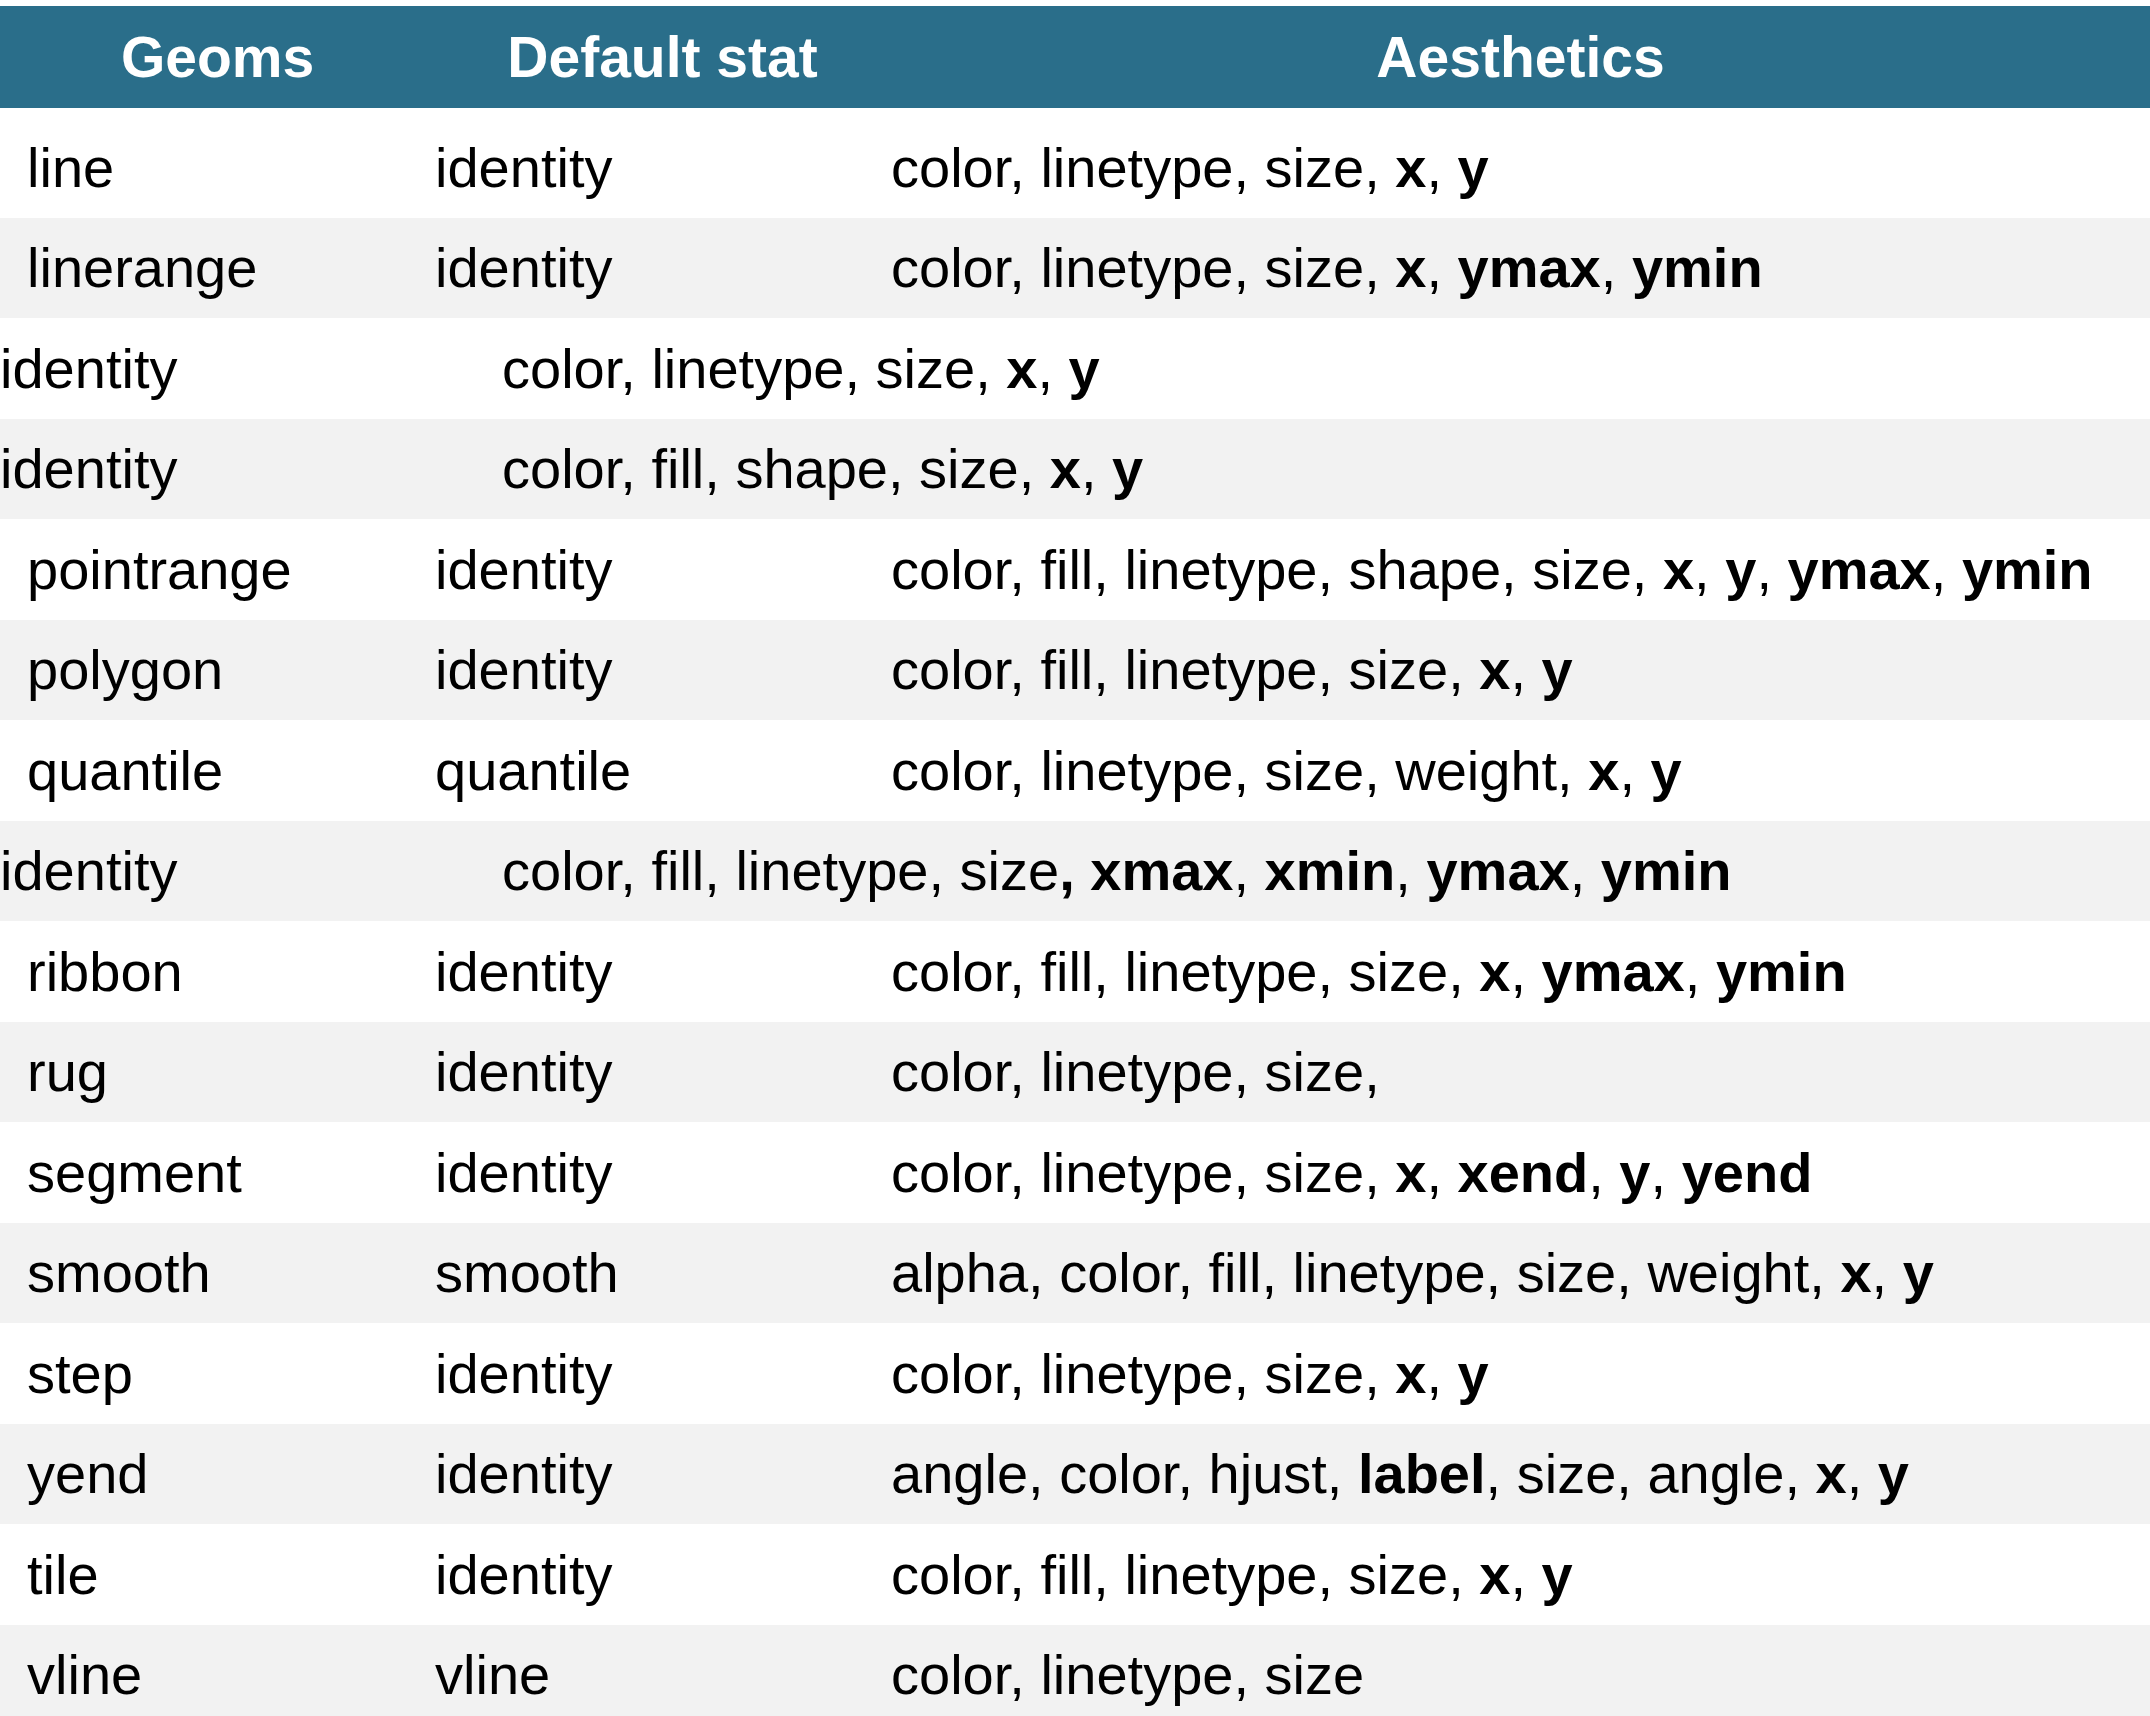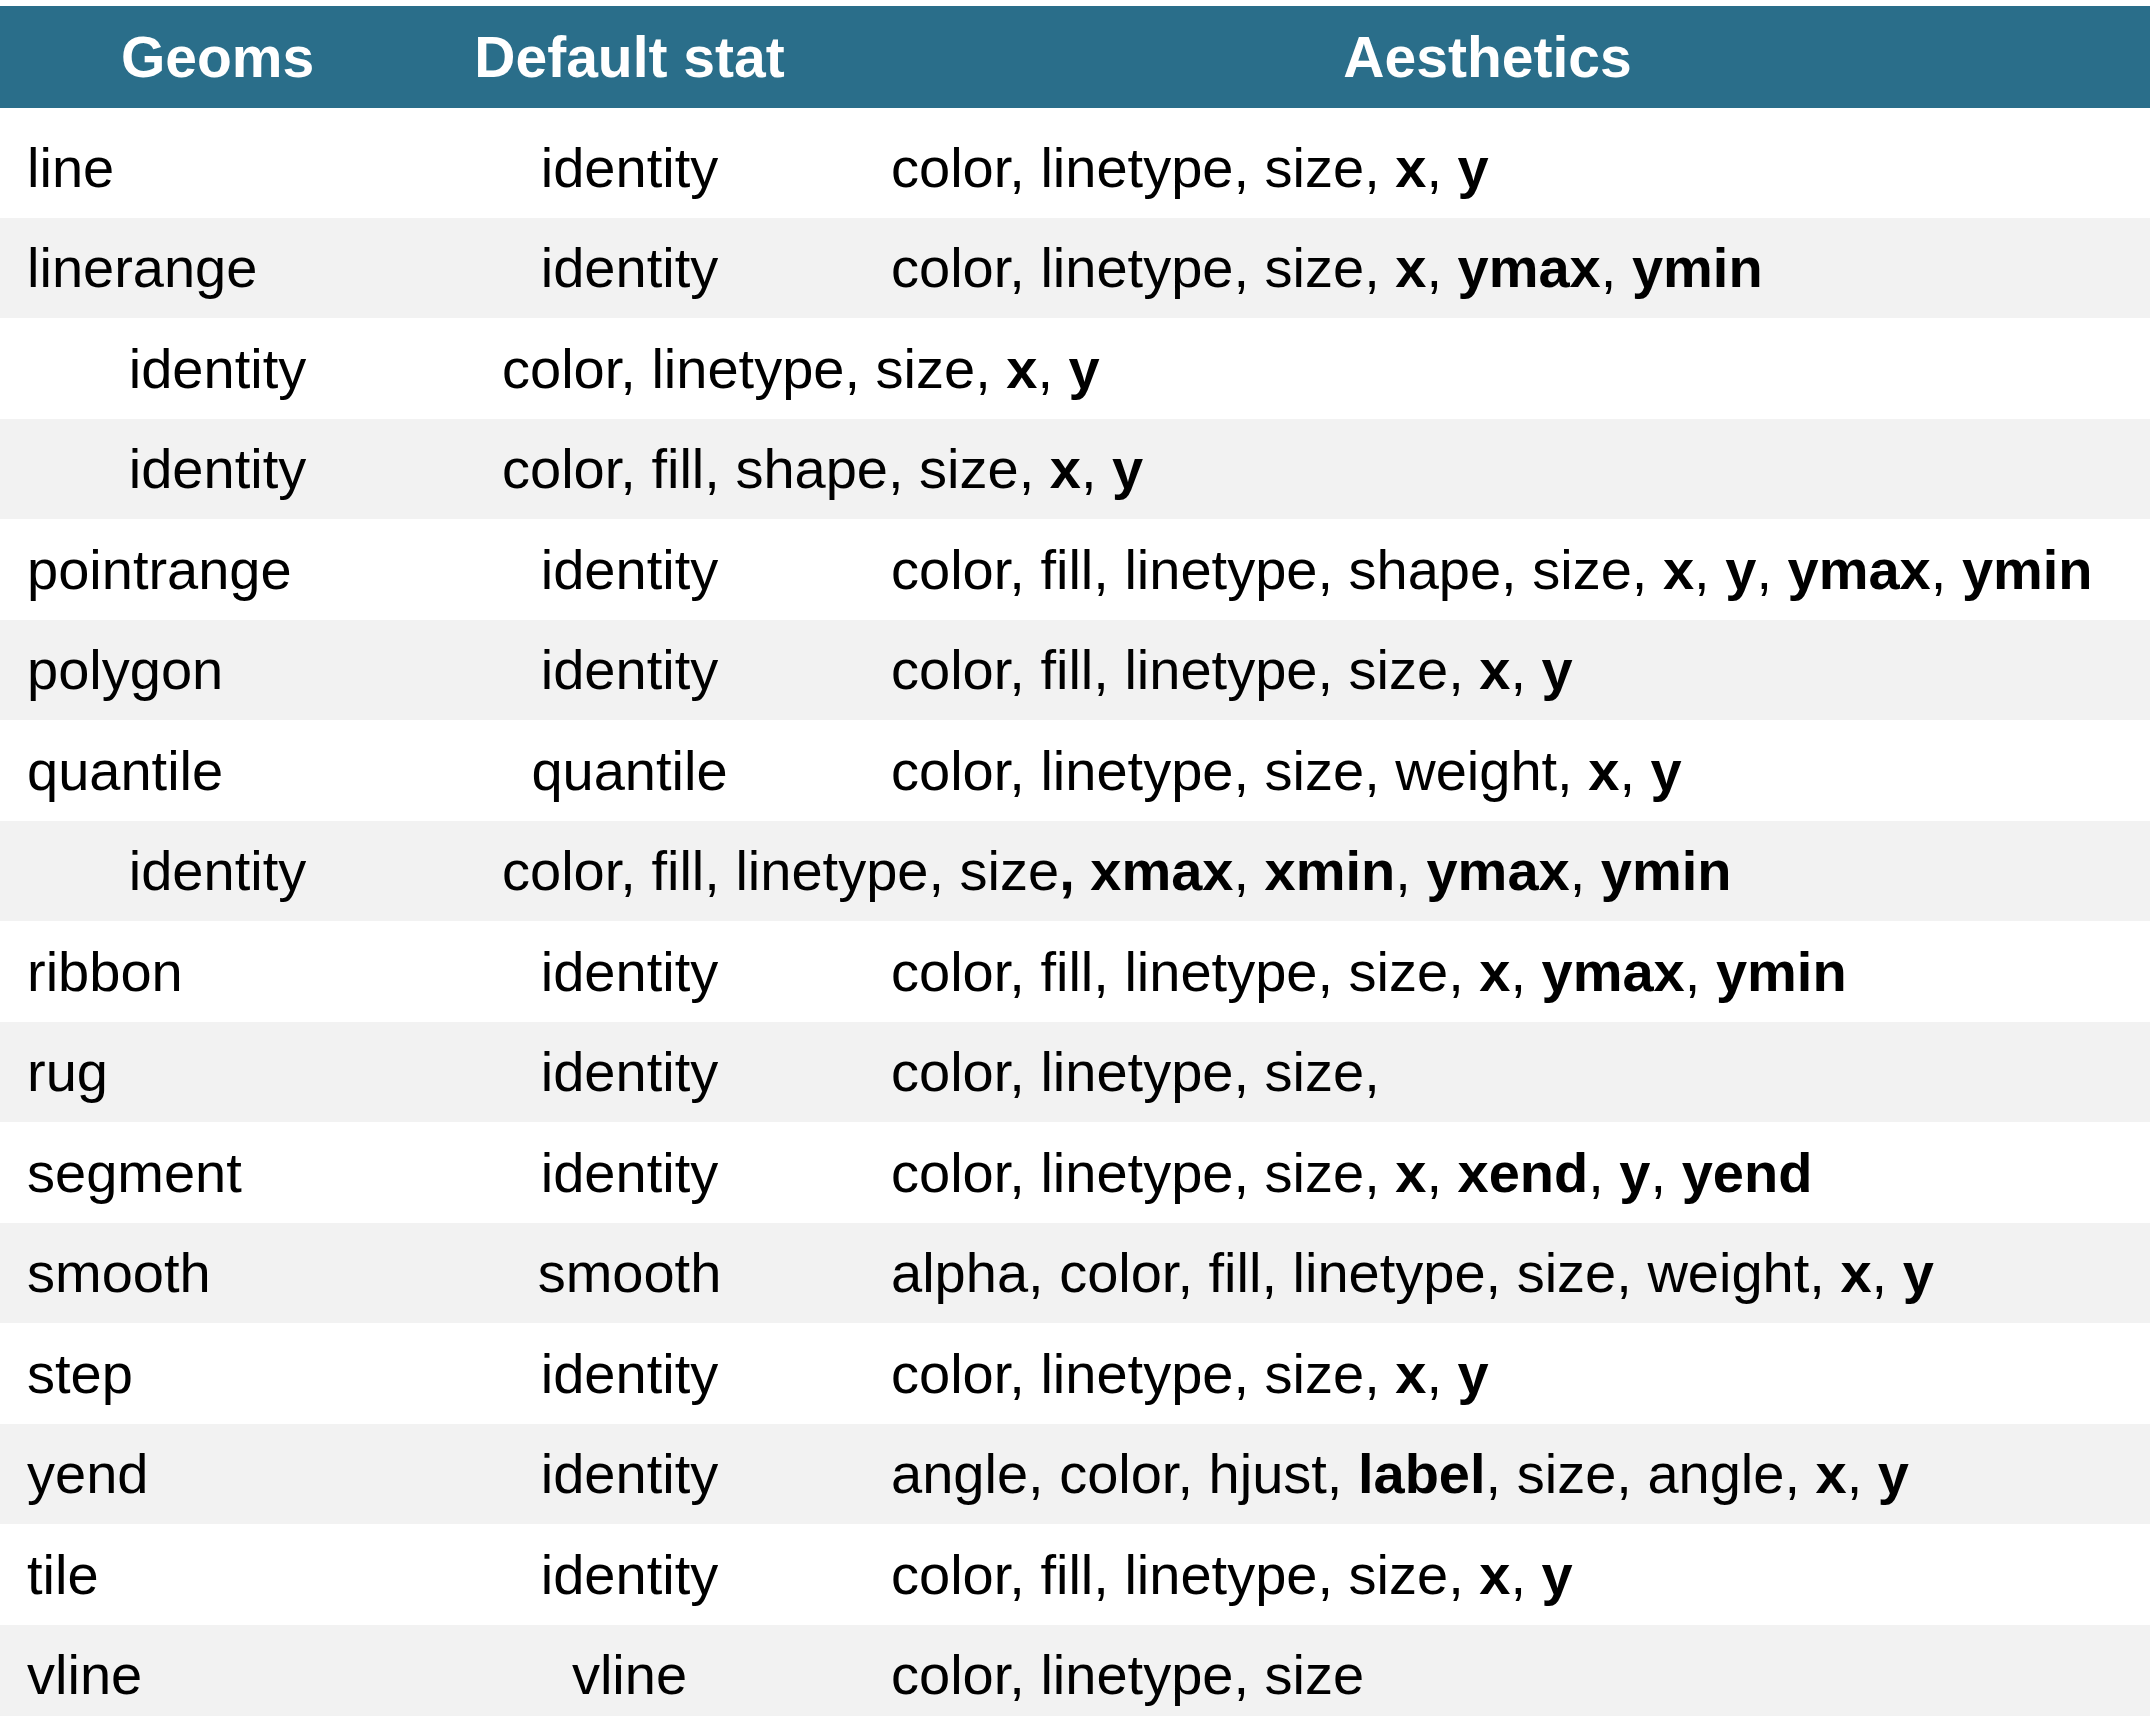--- a/index.html
+++ b/index.html
@@ -24,20 +24,21 @@
   }
   .thead {
     height: 102px;
     background: var(--header-bg, #2a6e8a);
     color: var(--header-text, #ffffff);
     display: grid;
     grid-template-columns: 435px 389px 1fr;
     align-items: center;
     font-weight: 700;
     font-size: 57px;
+    gap: 33px;
   }
   .th {
     text-align: center;
     white-space: nowrap;
   }
   .tbody {
     display: flex;
     flex-direction: column;
     height: 1608px;
     margin-top: 9px;
@@ -52,21 +53,21 @@
   .tr.alt {
     background: var(--row-stripe, #f2f2f2);
   }
   .td {
     white-space: nowrap;
   }
   .col-geom {
     padding-left: 27px;
   }
   .col-stat {
-    text-align: center;
+    text-align: left;
   }
   .col-aes {
     padding-left: 67px;
   }
   .col-aes b {
     font-weight: 700;
   }
 </style>
 </head>
 <body>

